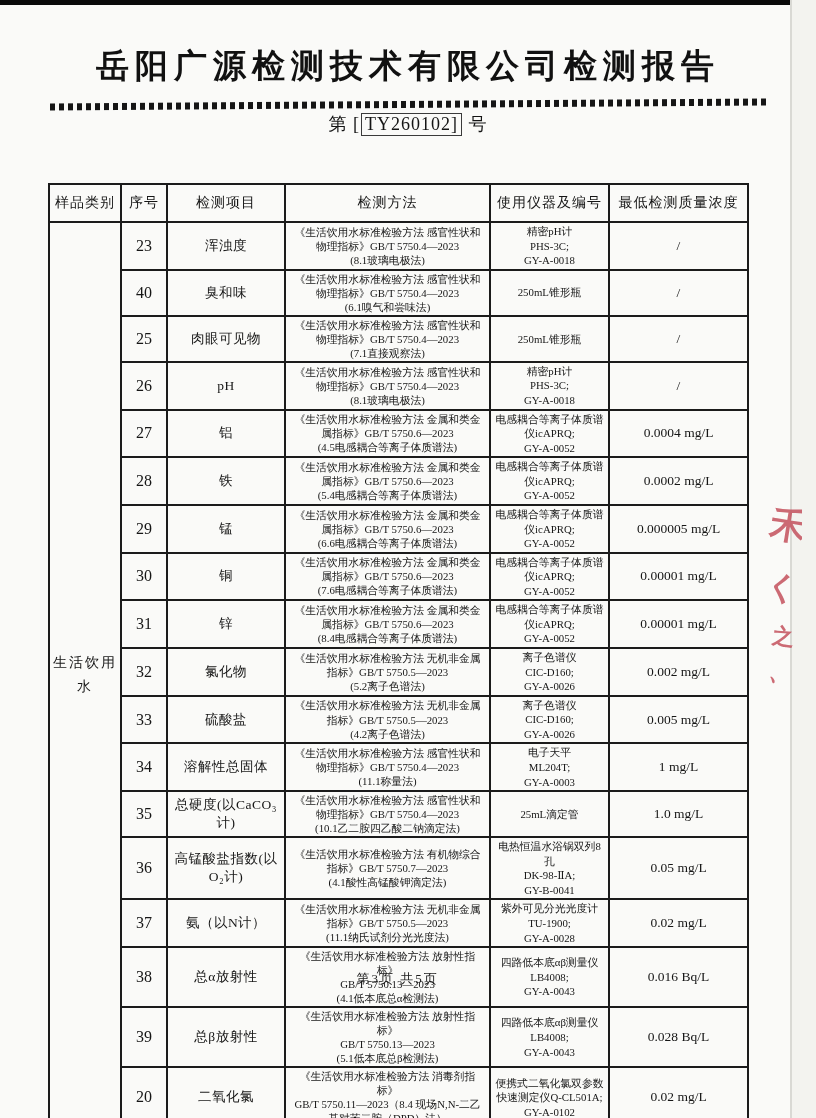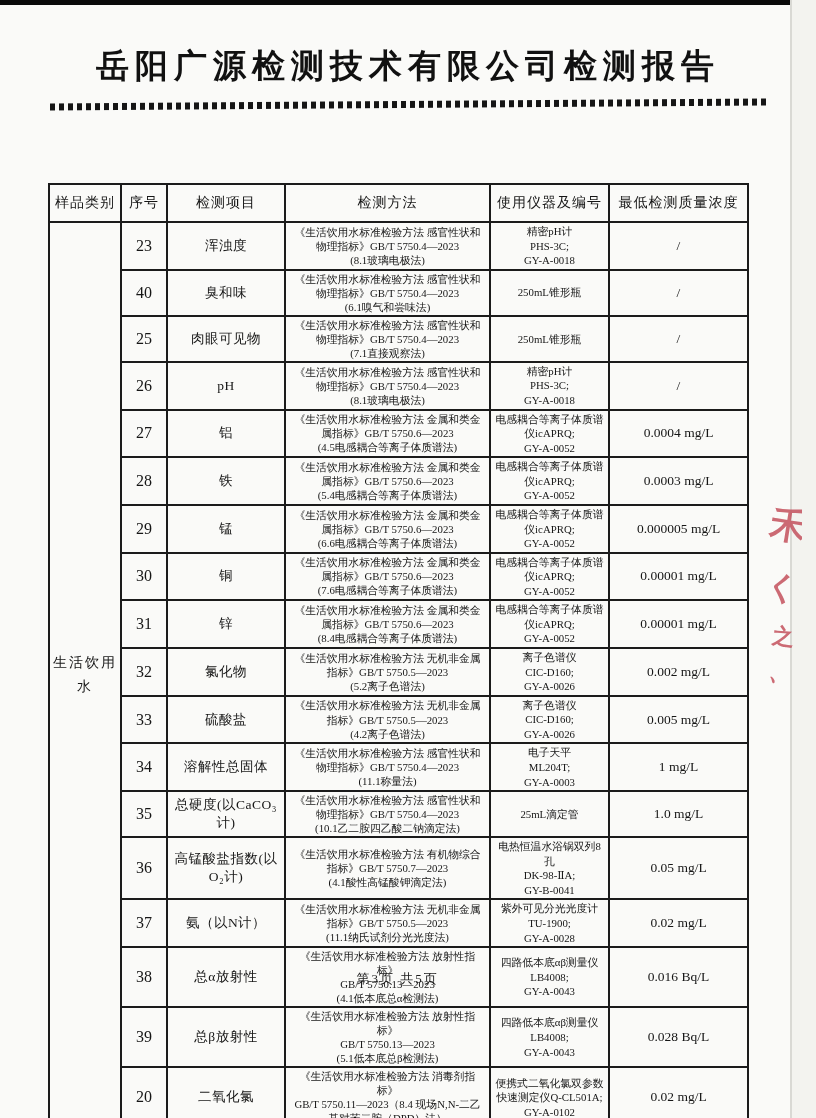--- a/index.html
+++ b/index.html
@@ -71,20 +71,21 @@
 <div class="page">
 
   <div class="scan-topbar"></div>
   <div class="page-outside"></div>
   <div class="page-edge"></div>
 
   <div class="report-title">岳阳广源检测技术有限公司检测报告</div>
 
   <div class="dotted-divider"></div>
 
+  <div class="doc-number"><span>第 [</span><span class="code-box">TY260102]</span><span> 号</span></div>
 
   <table class="report">
     <colgroup>
       <col style="width:72px">
         <col style="width:46px">
         <col style="width:118px">
       <col style="width:205px">
         <col style="width:119px">
         <col style="width:139px">
     </colgroup>
@@ -145,21 +146,21 @@
 GY-A-0052</td>
           <td class="concentration">0.0004 mg/L</td>
         </tr>
         <tr class="data-row">
           <td class="no">28</td>
           <td class="item">铁</td>
           <td class="method">《生活饮用水标准检验方法 金属和类金属指标》GB/T 5750.6—2023
 (5.4电感耦合等离子体质谱法)</td>
           <td class="instrument">电感耦合等离子体质谱仪icAPRQ;
 GY-A-0052</td>
-          <td class="concentration">0.0003 mg/L</td>
+          <td class="concentration">0.0002 mg/L</td>
         </tr>
         <tr class="data-row">
           <td class="no">29</td>
           <td class="item">锰</td>
           <td class="method">《生活饮用水标准检验方法 金属和类金属指标》GB/T 5750.6—2023
 (6.6电感耦合等离子体质谱法)</td>
           <td class="instrument">电感耦合等离子体质谱仪icAPRQ;
 GY-A-0052</td>
           <td class="concentration">0.000005 mg/L</td>
         </tr>

